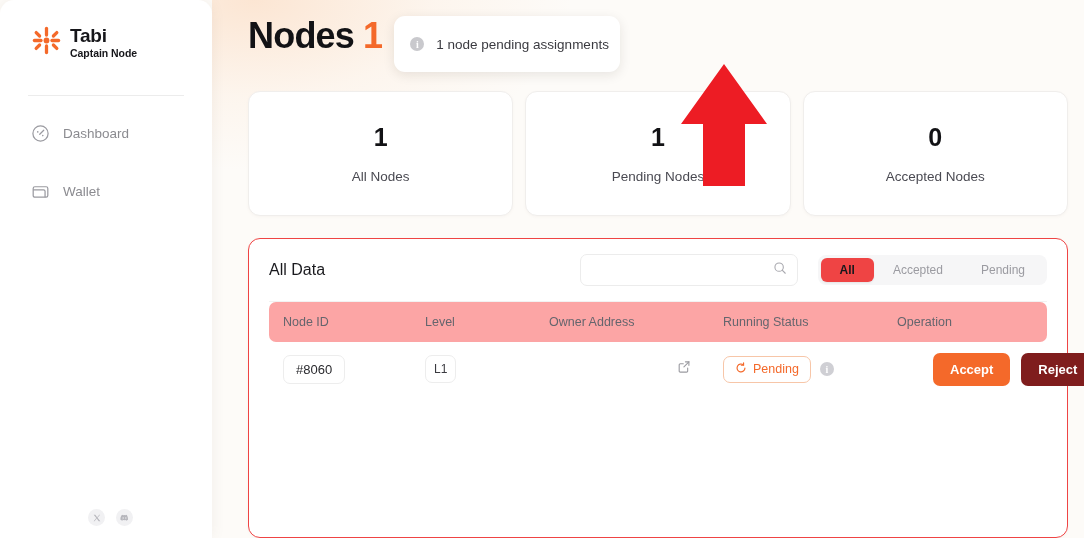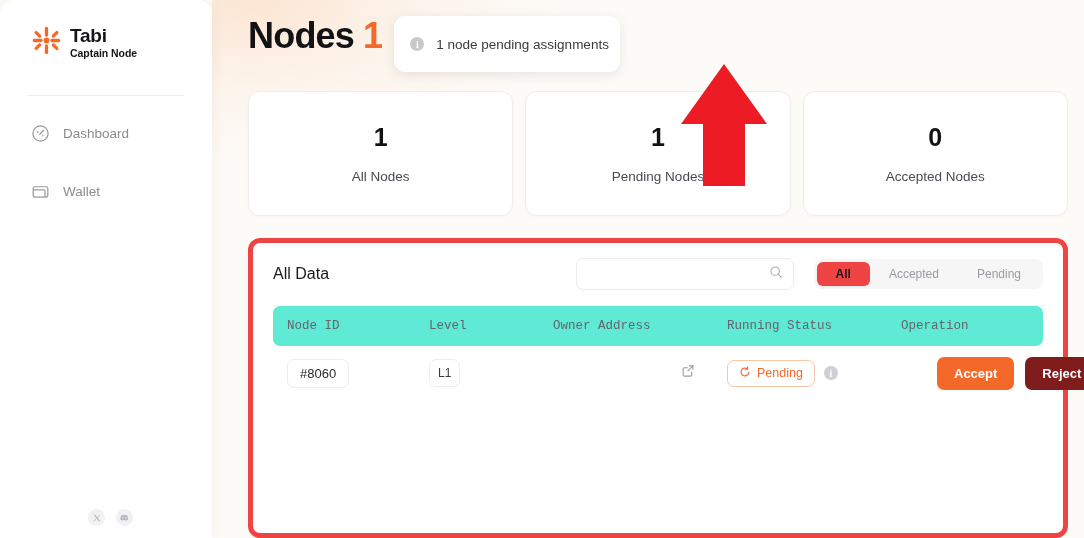--- a/index.html
+++ b/index.html
@@ -155,21 +155,21 @@
     gap: 17px;
     box-shadow: 0 1px 3px rgba(90,70,50,0.04);
   }
   .stat-value { font-size: 25px; font-weight: bold; color: #121215; }
   .stat-label { font-size: 13.5px; color: #4a4a52; }
 
   
   .panel {
     margin-top: 22px;
     background: #fff;
-    border: 5px solid #ef4444;
+    border: 1px solid #ef4444;
     border-radius: 12px;
     box-shadow: 0 1px 3px rgba(90,70,50,0.04);
     height: 300px;
     padding: 0 20px;
   }
   .panel-head {
     height: 63px;
     display: flex; align-items: center;
     border-bottom: 1px solid #f2f2f2;
   }
@@ -205,21 +205,21 @@
     border-radius: 6px; cursor: pointer;
     white-space: nowrap;
   }
   .seg-btn.active {
     background: #ef4444; color: #18181c; font-weight: bold;
     box-shadow: 0 1px 2px rgba(0,0,0,0.07);
   }
 
   
   table { width: 100%; border-collapse: collapse; table-layout: fixed; }
-  thead tr { background: #5eead4; font-family: Liberation Mono, monospace; }
+  thead tr { background: #fca5a5; }
   th {
     text-align: left;
     font-size: 12.5px; color: #65656d; font-weight: normal;
     height: 40px;
     padding-left: 14px;
   }
   th:first-child { border-radius: 7px 0 0 7px; }
   th:last-child { border-radius: 0 7px 7px 0; }
   td { height: 54px; padding-left: 14px; vertical-align: middle; }
 

